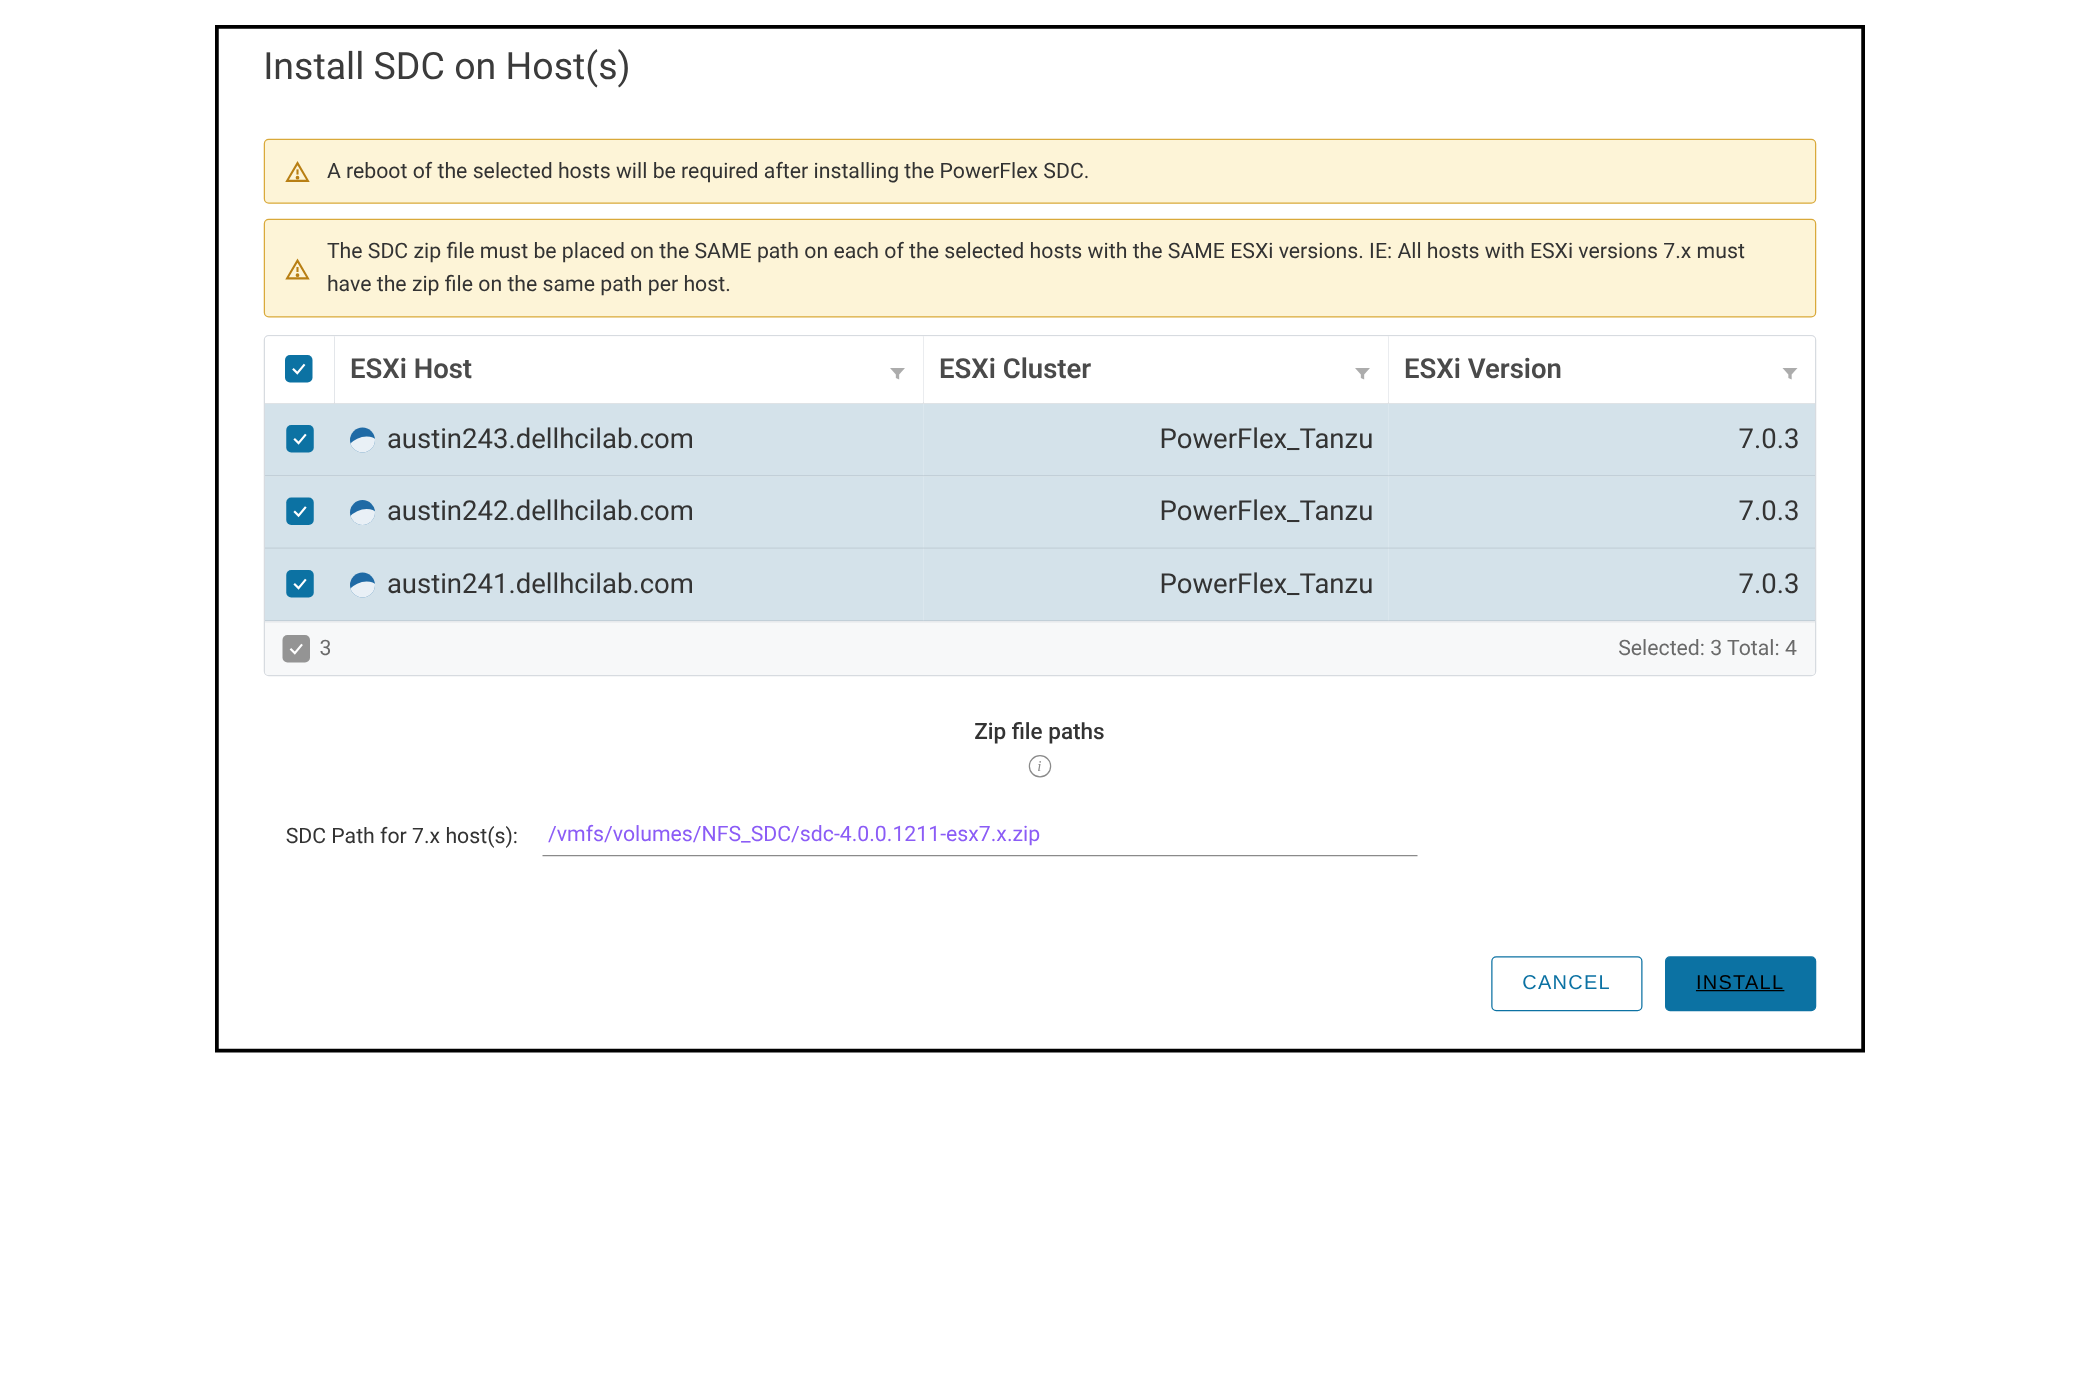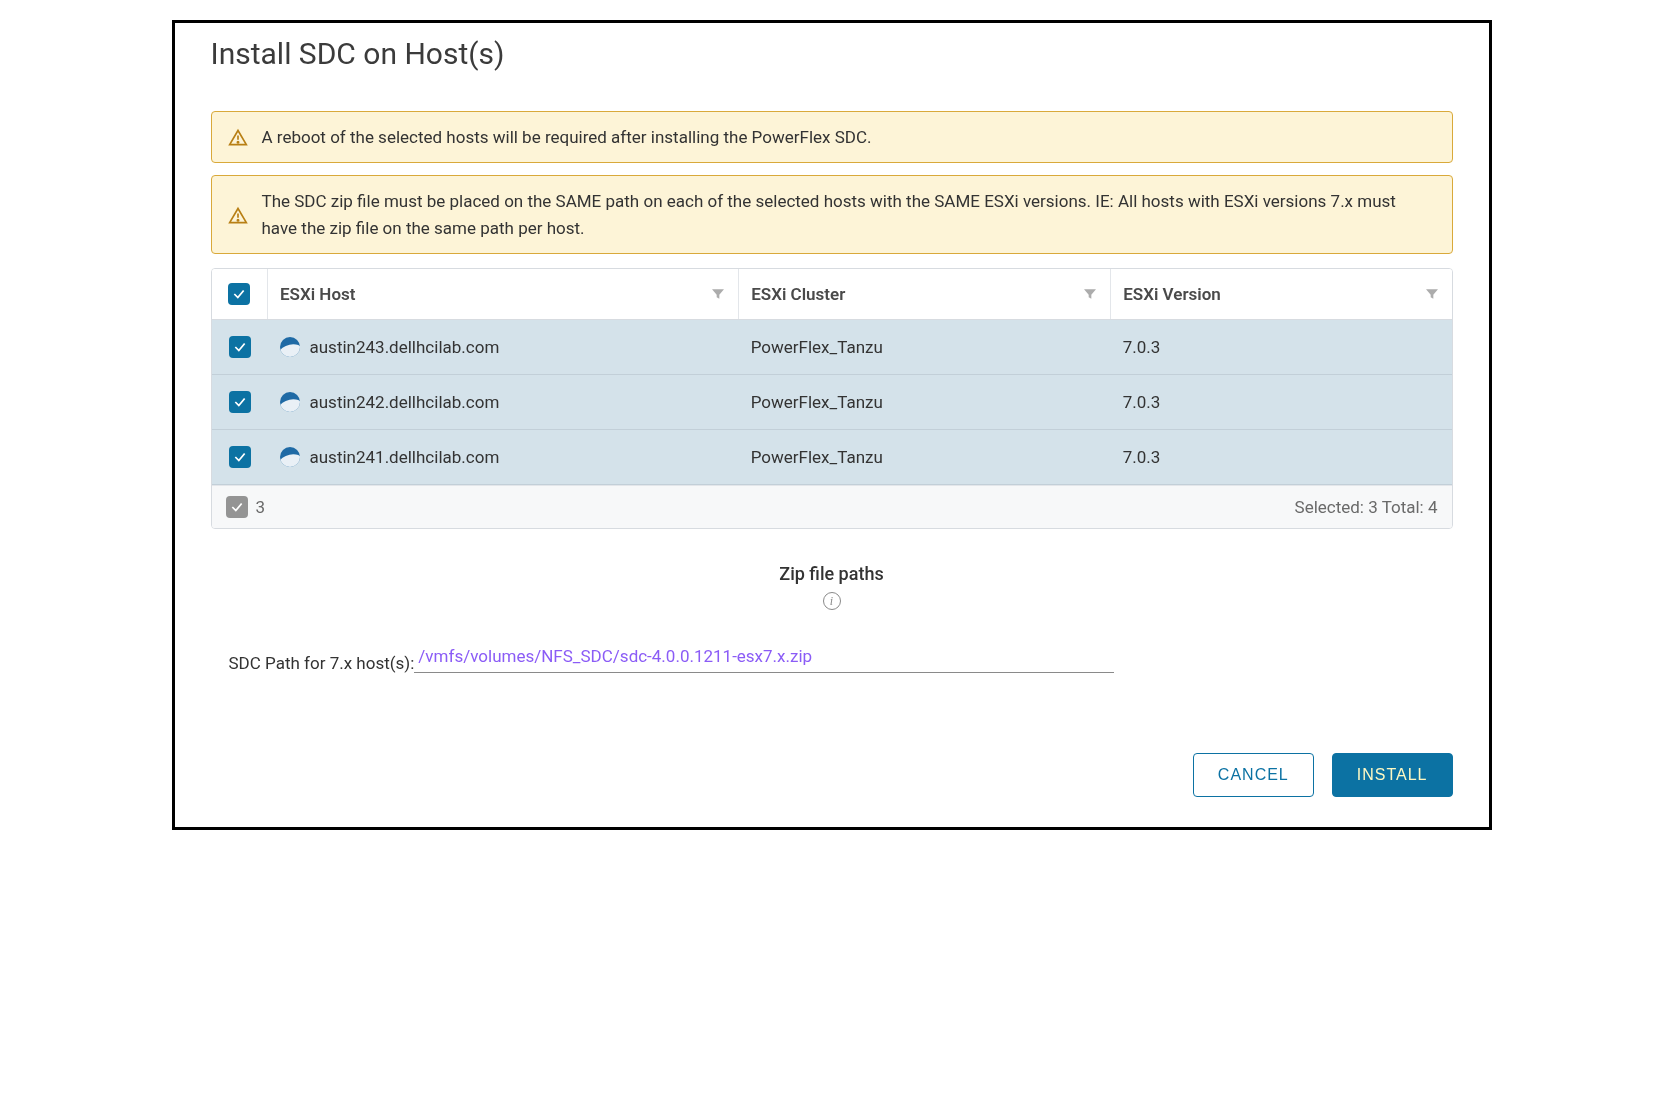--- a/index.html
+++ b/index.html
@@ -46,21 +46,21 @@
   .warn-icon svg { display: block; }
   .table-wrap {
     border: 1px solid #d7dbe0;
     border-radius: 4px;
     margin-top: 14px;
     overflow: hidden;
   }
   table {
     width: 100%;
     border-collapse: collapse;
-    font-size: 17px;
+    font-size: 22px;
   }
   thead th {
     text-align: left;
     background: #fff;
     color: #4a4a4a;
     font-weight: 600;
     padding: 14px 12px;
     border-bottom: 1px solid #d7dbe0;
     position: relative;
   }
@@ -75,20 +75,21 @@
   .filter-icon {
     width: 16px; height: 16px; opacity: 0.55;
   }
   tbody tr {
     background: #d4e2ea;
     border-bottom: 1px solid #c2cfd8;
   }
   tbody td {
     padding: 16px 12px;
     color: #333;
+    text-align: right;
   }
   tbody td.checkbox-col { text-align: center; width: 56px; }
   .host-cell { display: flex; align-items: center; gap: 10px; }
   .host-icon {
     width: 20px; height: 20px;
     border-radius: 50%;
     background: #1f6aa5;
     display: flex; align-items: center; justify-content: center;
     flex: 0 0 auto;
     position: relative;
@@ -132,21 +133,21 @@
   .paths-label {
     display: flex; align-items: center; gap: 8px;
     font-size: 18px; color: #333; font-weight: 500; flex-direction: column;
   }
   .info-icon {
     width: 18px; height: 18px; border: 1.5px solid #8a8a8a; border-radius: 50%;
     display: inline-flex; align-items: center; justify-content: center;
     font-size: 12px; color: #8a8a8a; font-style: italic; font-family: serif;
   }
   .path-row {
-    display: flex; align-items: flex-end; 
+    display: flex; align-items: center; gap: 20px;
     margin-top: 30px;
     padding-left: 18px;
   }
   .path-row-label { font-size: 17px; color: #333; white-space: nowrap; }
   .path-input {
     border: none;
     border-bottom: 1.5px solid #8a8a8a;
     font-size: 17px;
     padding: 6px 4px;
     width: 700px;
@@ -168,21 +169,22 @@
     font-weight: 500;
   }
   .btn-secondary {
     background: #fff;
     border: 1px solid #0c72a3;
     color: #0c72a3;
   }
   .btn-primary {
     background: #0c72a3;
     border: 1px solid #0c72a3;
-    color: #fef9c3;
+    color: #000000;
+    text-decoration: underline;
   }
   .th-sep { border-right: 1px solid #e3e6ea; }
 </style>
 </head>
 <body>
 
 <div class="dialog">
 
   <h1 class="dialog-title">Install SDC on Host(s)</h1>
 

